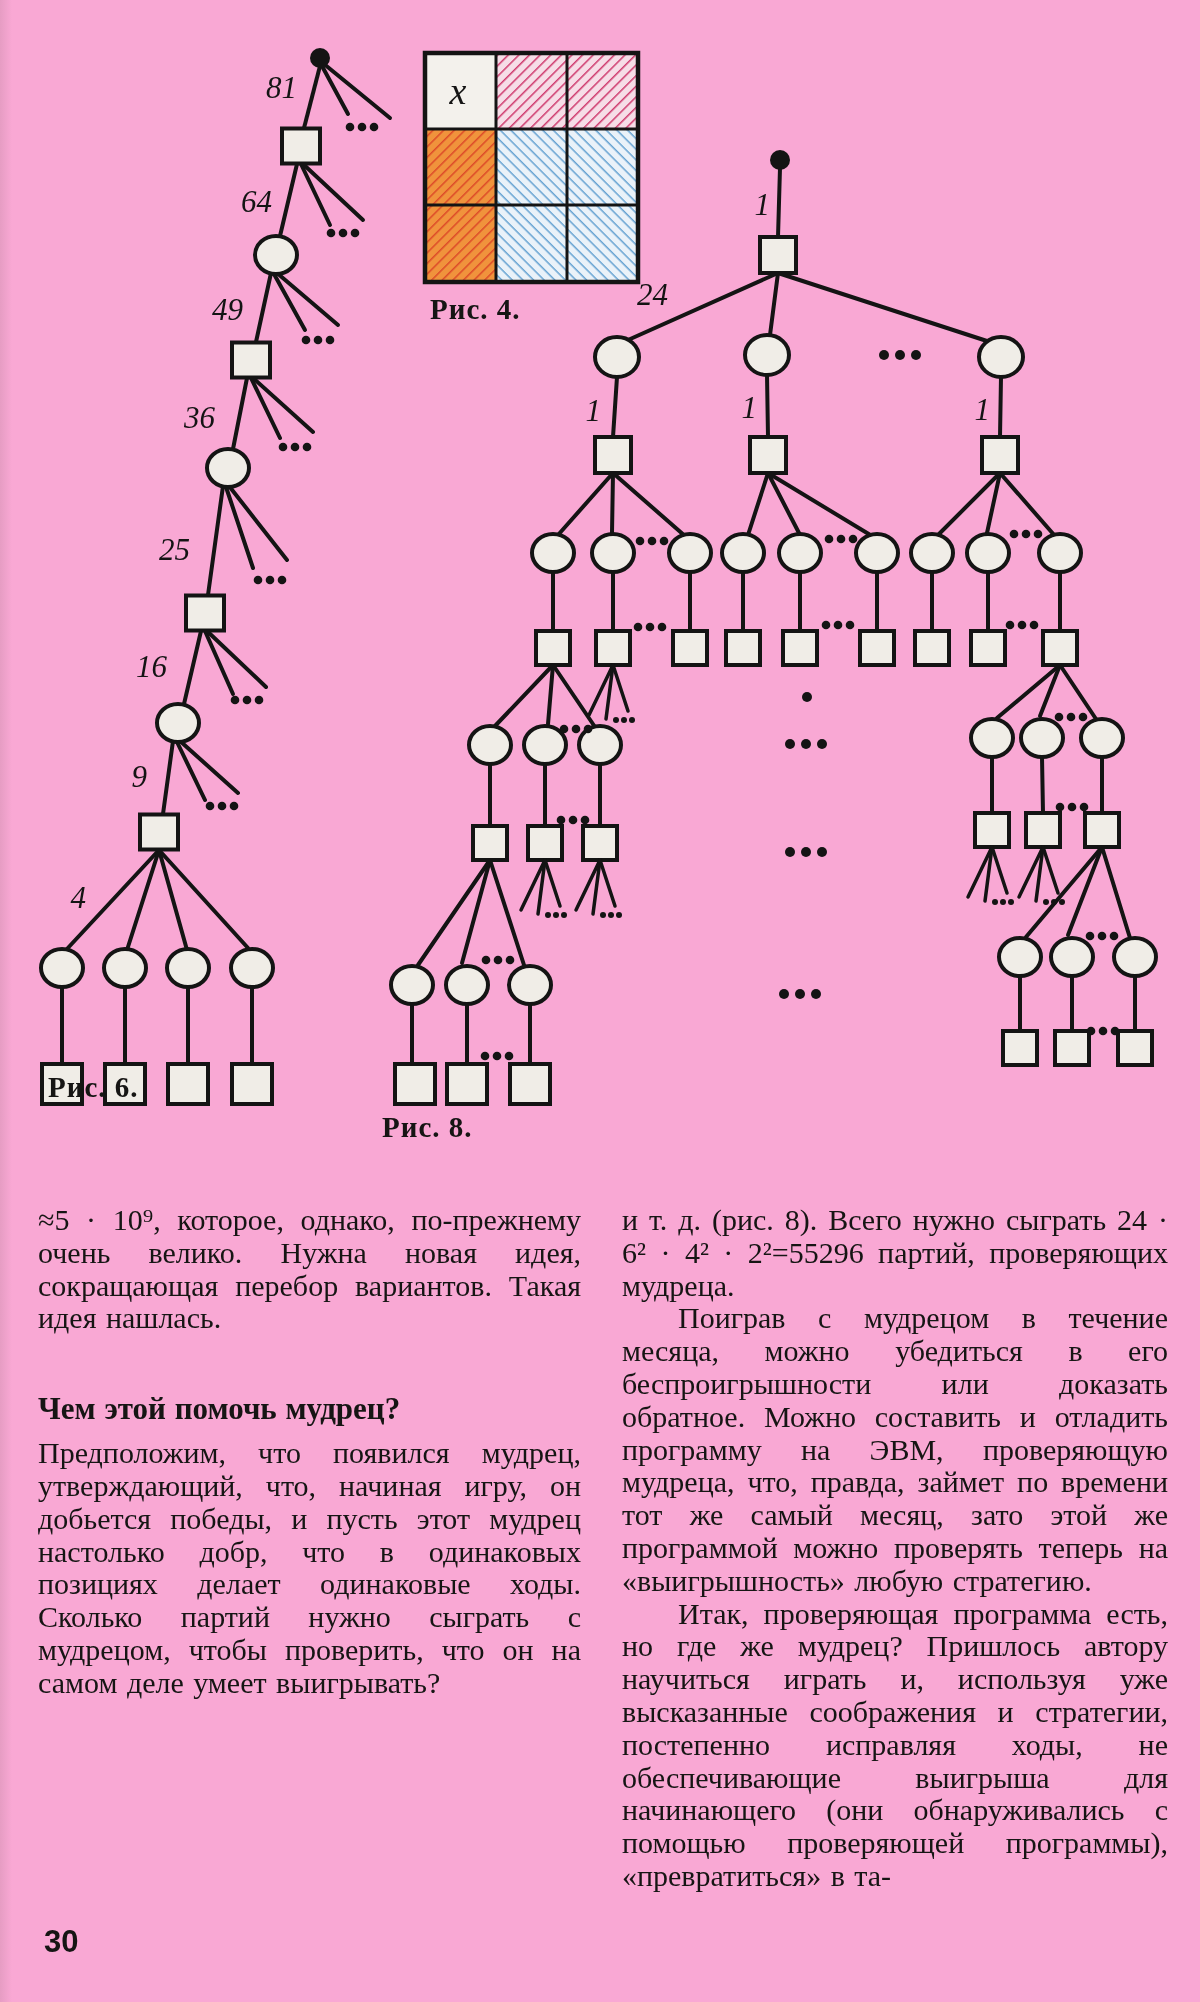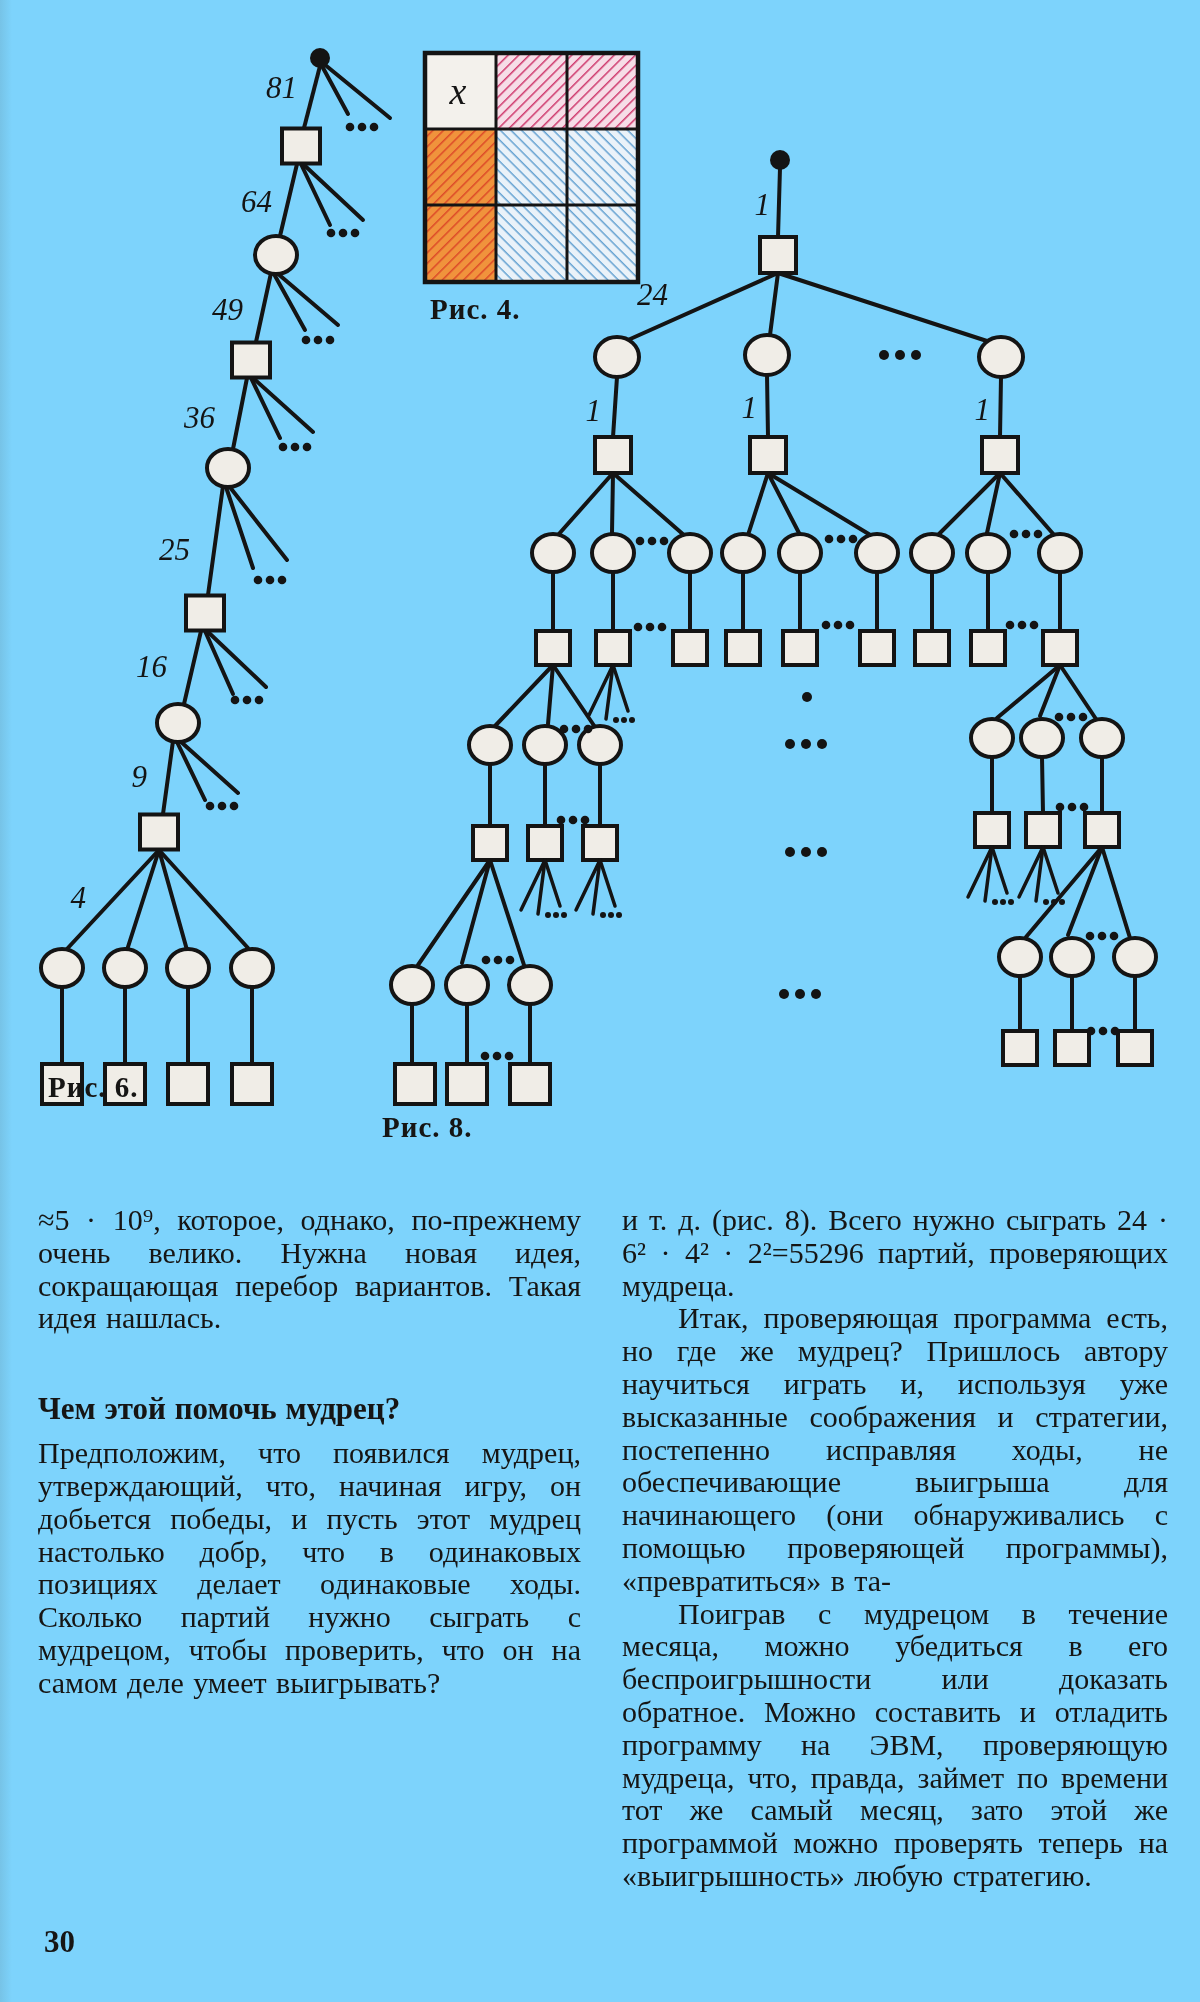--- a/index.html
+++ b/index.html
@@ -1,29 +1,29 @@
 <!DOCTYPE html>
 <html><head>
 <meta charset="utf-8">
 <style>
   html,body{margin:0;padding:0;background:#d8d5cf;}
-  .page{position:relative;width:1200px;height:2002px;background:#7dd3fc;overflow:hidden;
+  .page{position:relative;width:1200px;height:2002px;background:#f9a8d4;overflow:hidden;
         font-family:"Liberation Serif","DejaVu Serif",serif;color:#161514;}
   .edge-shade{position:absolute;left:0;top:0;width:12px;height:2002px;
         background:linear-gradient(90deg,rgba(60,55,45,0.10),rgba(60,55,45,0));}
   svg.fig{position:absolute;left:0;top:0;}
   .figlabel{position:absolute;font-weight:bold;font-size:29px;line-height:30px;letter-spacing:1px;}
   .col{position:absolute;top:1196px;width:543px;font-size:30px;line-height:32.8px;
        text-align:justify;word-spacing:2px;margin-top:8px;}
   .col p{margin:0;}
   .col p.ind{text-indent:56px;}
   .col h2{margin:56px 0 10px 0;font-size:31px;line-height:36px;font-weight:bold;text-align:left;word-spacing:1px;}
   .col-left{left:38px;}
   .col-right{left:622px;width:546px;}
-  .pagenum{position:absolute;left:44px;top:1924px;font-family:Liberation Serif, serif;
+  .pagenum{position:absolute;left:44px;top:1924px;font-family:Liberation Sans, sans-serif;
        font-weight:bold;font-size:31px;}
   text.lbl{font-family:"Liberation Serif","DejaVu Serif",serif;font-style:italic;font-size:31px;fill:#141414;}
   text.xlbl{font-family:"Liberation Serif","DejaVu Serif",serif;font-style:italic;font-size:38px;fill:#141414;}
 </style>
 </head>
 <body>
 
 <div class="page">
   <div class="edge-shade"></div>
 
@@ -300,18 +300,18 @@
   <div class="figlabel" style="left:382px;top:1112px;">Рис. 8.</div>
 
   <div class="col col-left">
     <p>≈5 · 10⁹, которое, однако, по-прежнему очень велико. Нужна новая идея, сокращающая перебор вариантов. Такая идея нашлась.</p>
     <h2>Чем этой помочь мудрец?</h2>
     <p>Предположим, что появился мудрец, утверждающий, что, начиная игру, он добьется победы, и пусть этот мудрец настолько добр, что в одинаковых позициях делает одинаковые ходы. Сколько партий нужно сыграть с мудрецом, чтобы проверить, что он на самом деле умеет выигрывать?</p>
   </div>
 
   <div class="col col-right">
     <p>и т. д. (рис. 8). Всего нужно сыграть 24 · 6² · 4² · 2²=55296 партий, проверяющих мудреца.</p>
+    <p class="ind">Поиграв с мудрецом в течение месяца, можно убедиться в его беспроигрышности или доказать обратное. Можно составить и отладить программу на ЭВМ, проверяющую мудреца, что, правда, займет по времени тот же самый месяц, зато этой же программой можно проверять теперь на «выигрышность» любую стратегию.</p>
     <p class="ind">Итак, проверяющая программа есть, но где же мудрец? Пришлось автору научиться играть и, используя уже высказанные соображения и стратегии, постепенно исправляя ходы, не обеспечивающие выигрыша для начинающего (они обнаруживались с помощью проверяющей программы), «превратиться» в та-</p>
-    <p class="ind">Поиграв с мудрецом в течение месяца, можно убедиться в его беспроигрышности или доказать обратное. Можно составить и отладить программу на ЭВМ, проверяющую мудреца, что, правда, займет по времени тот же самый месяц, зато этой же программой можно проверять теперь на «выигрышность» любую стратегию.</p>
   </div>
 
   <div class="pagenum">30</div>
 </div>
 
 </body></html>

